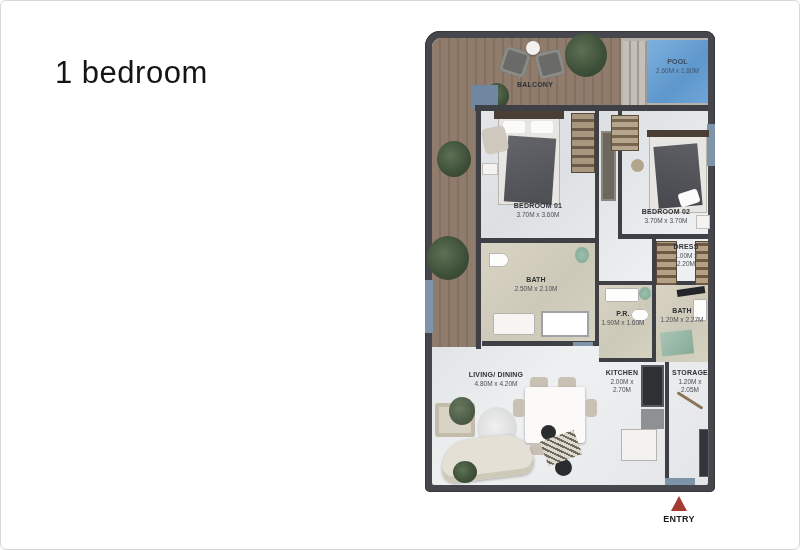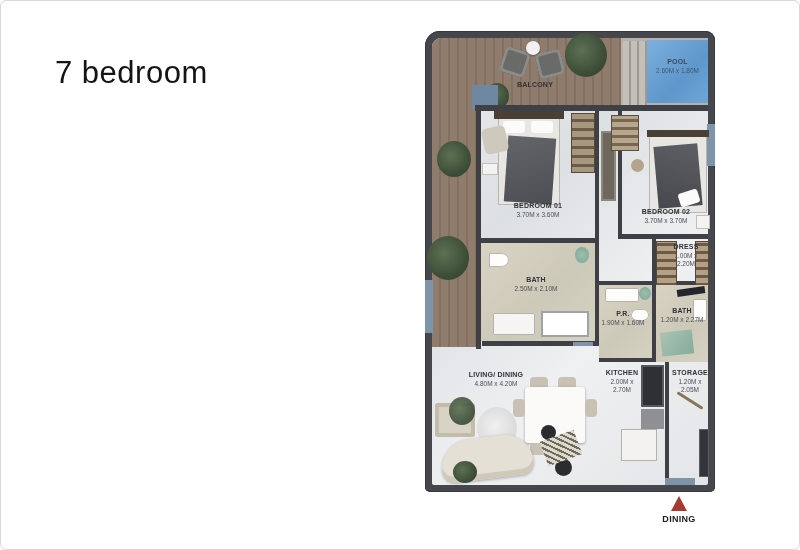--- a/index.html
+++ b/index.html
@@ -20,21 +20,21 @@
   .furn{position:absolute;}
   .entry-tri{position:absolute;left:671px;top:496px;width:0;height:0;border-left:8px solid transparent;border-right:8px solid transparent;border-bottom:15px solid #a63c31;}
   .entry-label{position:absolute;left:655px;top:514px;width:48px;text-align:center;font-size:9px;font-weight:bold;color:#1c1c1c;letter-spacing:.3px;}
   .plant{border-radius:50%;background:radial-gradient(circle at 40% 40%,#5d7153,#3e4f39 60%,#2e3c2b);}
   .teal{background:radial-gradient(circle at 50% 50%,#9dbfad,#7da695);border-radius:50%;}
 </style>
 </head>
 <body>
 
 <div class="frame"></div>
-<div class="title">7 bedroom</div>
+<div class="title">1 bedroom</div>
 
 <div class="plan">
 
   <div class="abs marble" style="left:7px;top:7px;width:276px;height:447px;border-radius:9px 4px 2px 2px;"></div>
 
   <div class="abs wood" style="left:7px;top:7px;width:189px;height:71px;border-radius:9px 0 0 0;"></div>
   <div class="abs wood" style="left:7px;top:78px;width:48px;height:238px;"></div>
 
   <div class="abs" style="left:196px;top:7px;width:87px;height:71px;background:#b6b2ab;"></div>
   <div class="abs" style="left:198px;top:10px;width:24px;height:65px;background:repeating-linear-gradient(90deg,#c4c0b9 0 6px,#9e9a93 6px 8px);"></div>
@@ -169,13 +169,13 @@
   <div class="furn" style="left:52px;top:376px;width:40px;height:42px;background:radial-gradient(circle at 45% 45%,#f0f0ef,#cfd1d3);border-radius:50%;"></div>
   <div class="furn" style="left:16px;top:406px;width:92px;height:42px;background:#e4e0d6;border-radius:40px 40px 18px 18px;box-shadow:inset 0 -6px 0 #cfc9ba, 0 1px 3px rgba(0,0,0,.3);transform:rotate(-7deg);"></div>
   <div class="furn" style="left:116px;top:394px;width:15px;height:15px;background:#2a2c30;border-radius:50%;"></div>
   <div class="furn" style="left:130px;top:428px;width:17px;height:17px;background:#2a2c30;border-radius:50%;"></div>
   <div class="furn" style="left:118px;top:404px;width:36px;height:26px;background:repeating-linear-gradient(45deg,#ddd8cc 0 3px,#6e6a60 3px 5px);transform:rotate(-20deg);"></div>
   <div class="furn plant" style="left:28px;top:430px;width:24px;height:22px;"></div>
 
 </div>
 
 <div class="entry-tri"></div>
-<div class="entry-label">DINING</div>
+<div class="entry-label">ENTRY</div>
 
 </body></html>

